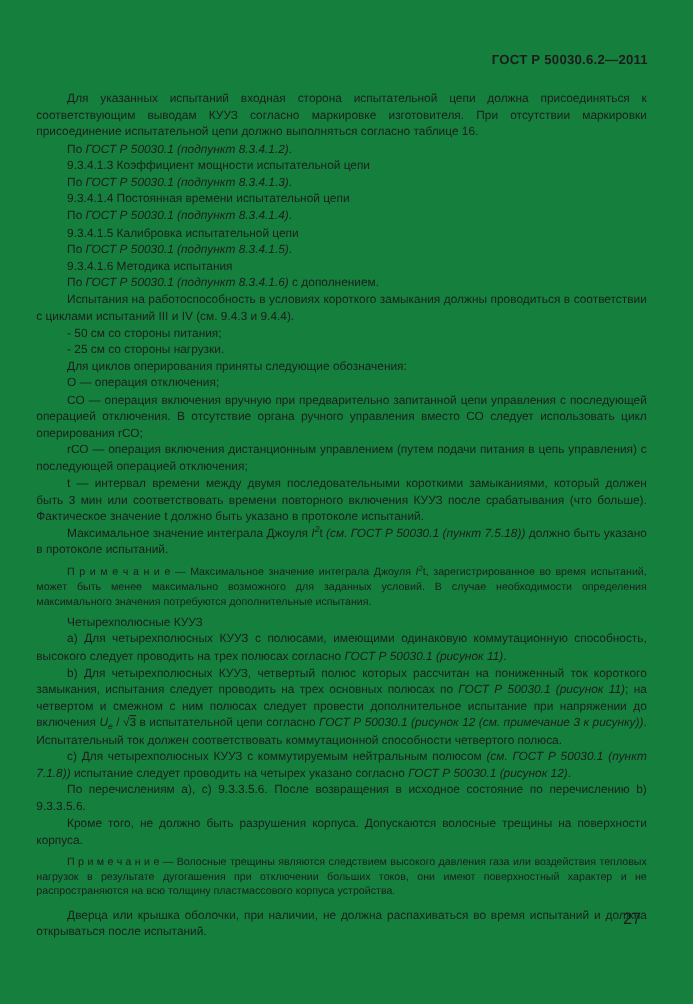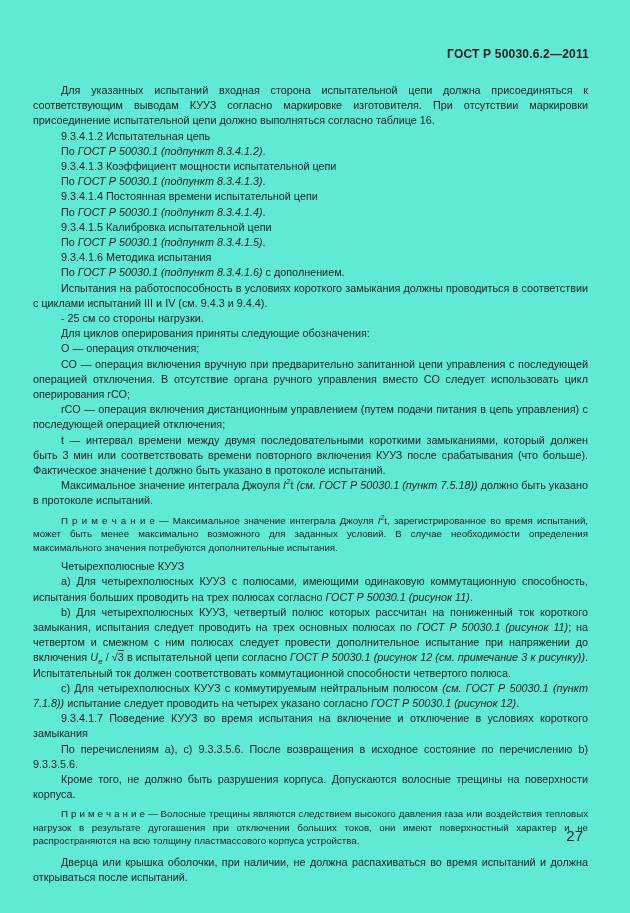--- a/index.html
+++ b/index.html
@@ -66,49 +66,48 @@
   .page-number {
     position: absolute;
     top: 827px;
     right: 47px;
     font-size: 15px;
   }
 </style>
 </head>
 <body>
 
-<div class="page" style="background: #5eead4; color: rgb(28, 28, 28);">
+<div class="page" style="background: #15803d; color: rgb(28, 28, 28);">
   <div class="doc-header">ГОСТ Р 50030.6.2—2011</div>
 
   <div class="doc-content" id="doc-content">
       <p class="para body"><span>Для указанных испытаний входная сторона испытательной цепи должна присоединяться к соответствующим выводам КУУЗ согласно маркировке изготовителя. При отсутствии маркировки присоединение испытательной цепи должно выполняться согласно таблице 16.</span></p>
-      <p class="para body"><span>9.3.4.1.2 Испытательная цепь</span></p>
       <p class="para body"><span>По </span><span class="run-i">ГОСТ Р 50030.1 (подпункт 8.3.4.1.2)</span><span>.</span></p>
       <p class="para body"><span>9.3.4.1.3 Коэффициент мощности испытательной цепи</span></p>
       <p class="para body"><span>По </span><span class="run-i">ГОСТ Р 50030.1 (подпункт 8.3.4.1.3)</span><span>.</span></p>
       <p class="para body"><span>9.3.4.1.4 Постоянная времени испытательной цепи</span></p>
       <p class="para body"><span>По </span><span class="run-i">ГОСТ Р 50030.1 (подпункт 8.3.4.1.4)</span><span>.</span></p>
       <p class="para body"><span>9.3.4.1.5 Калибровка испытательной цепи</span></p>
       <p class="para body"><span>По </span><span class="run-i">ГОСТ Р 50030.1 (подпункт 8.3.4.1.5)</span><span>.</span></p>
       <p class="para body"><span>9.3.4.1.6 Методика испытания</span></p>
       <p class="para body"><span>По </span><span class="run-i">ГОСТ Р 50030.1 (подпункт 8.3.4.1.6)</span><span> с дополнением.</span></p>
       <p class="para body"><span>Испытания на работоспособность в условиях короткого замыкания должны проводиться в соответствии с циклами испытаний III и IV (см. 9.4.3 и 9.4.4).</span></p>
+      <p class="para body"><span>- 50 см со стороны питания;</span></p>
       <p class="para body"><span>- 25 см со стороны нагрузки.</span></p>
       <p class="para body"><span>Для циклов оперирования приняты следующие обозначения:</span></p>
       <p class="para body"><span>О — операция отключения;</span></p>
       <p class="para body"><span>СО — операция включения вручную при предварительно запитанной цепи управления с последующей операцией отключения. В отсутствие органа ручного управления вместо СО следует использовать цикл оперирования rСО;</span></p>
       <p class="para body"><span>rСО — операция включения дистанционным управлением (путем подачи питания в цепь управления) с последующей операцией отключения;</span></p>
       <p class="para body"><span>t — интервал времени между двумя последовательными короткими замыканиями, который должен быть 3 мин или соответствовать времени повторного включения КУУЗ после срабатывания (что больше). Фактическое значение t должно быть указано в протоколе испытаний.</span></p>
       <p class="para body"><span>Максимальное значение интеграла Джоуля </span><span class="run-i">I</span><span class="run-sup">2</span><span>t </span><span class="run-i">(см. ГОСТ Р 50030.1 (пункт 7.5.18))</span><span> должно быть указано в протоколе испытаний.</span></p>
       <p class="para note"><span>П р и м е ч а н и е — Максимальное значение интеграла Джоуля </span><span class="run-i">I</span><span class="run-sup">2</span><span>t, зарегистрированное во время испытаний, может быть менее максимально возможного для заданных условий. В случае необходимости определения максимального значения потребуются дополнительные испытания.</span></p>
       <p class="para body"><span>Четырехполюсные КУУЗ</span></p>
-      <p class="para body"><span>а) Для четырехполюсных КУУЗ с полюсами, имеющими одинаковую коммутационную способность, испытания больших проводить на трех полюсах согласно </span><span class="run-i">ГОСТ Р 50030.1 (рисунок 11)</span><span>.</span></p>
+      <p class="para body"><span>а) Для четырехполюсных КУУЗ с полюсами, имеющими одинаковую коммутационную способность, высокого следует проводить на трех полюсах согласно </span><span class="run-i">ГОСТ Р 50030.1 (рисунок 11)</span><span>.</span></p>
       <p class="para body"><span>b) Для четырехполюсных КУУЗ, четвертый полюс которых рассчитан на пониженный ток короткого замыкания, испытания следует проводить на трех основных полюсах по </span><span class="run-i">ГОСТ Р 50030.1 (рисунок 11)</span><span>; на четвертом и смежном с ним полюсах следует провести дополнительное испытание при напряжении до включения </span><span class="run-i">U</span><span class="run-sub">e</span><span> / √</span><span class="run-ol">3</span><span> в испытательной цепи согласно </span><span class="run-i">ГОСТ Р 50030.1 (рисунок 12 (см. примечание 3 к рисунку))</span><span>. Испытательный ток должен соответствовать коммутационной способности четвертого полюса.</span></p>
       <p class="para body"><span>с) Для четырехполюсных КУУЗ с коммутируемым нейтральным полюсом </span><span class="run-i">(см. ГОСТ Р 50030.1 (пункт 7.1.8))</span><span> испытание следует проводить на четырех указано согласно </span><span class="run-i">ГОСТ Р 50030.1 (рисунок 12)</span><span>.</span></p>
-      <p class="para body"><span>9.3.4.1.7 Поведение КУУЗ во время испытания на включение и отключение в условиях короткого замыкания</span></p>
       <p class="para body"><span>По перечислениям а), с) 9.3.3.5.6. После возвращения в исходное состояние по перечислению b) 9.3.3.5.6.</span></p>
       <p class="para body"><span>Кроме того, не должно быть разрушения корпуса. Допускаются волосные трещины на поверхности корпуса.</span></p>
       <p class="para note"><span>П р и м е ч а н и е — Волосные трещины являются следствием высокого давления газа или воздействия тепловых нагрузок в результате дугогашения при отключении больших токов, они имеют поверхностный характер и не распространяются на всю толщину пластмассового корпуса устройства.</span></p>
       <p class="para body gap-top"><span>Дверца или крышка оболочки, при наличии, не должна распахиваться во время испытаний и должна открываться после испытаний.</span></p>
     </div>
 
   <div class="page-number">27</div>
 </div>
 
 </body></html>

